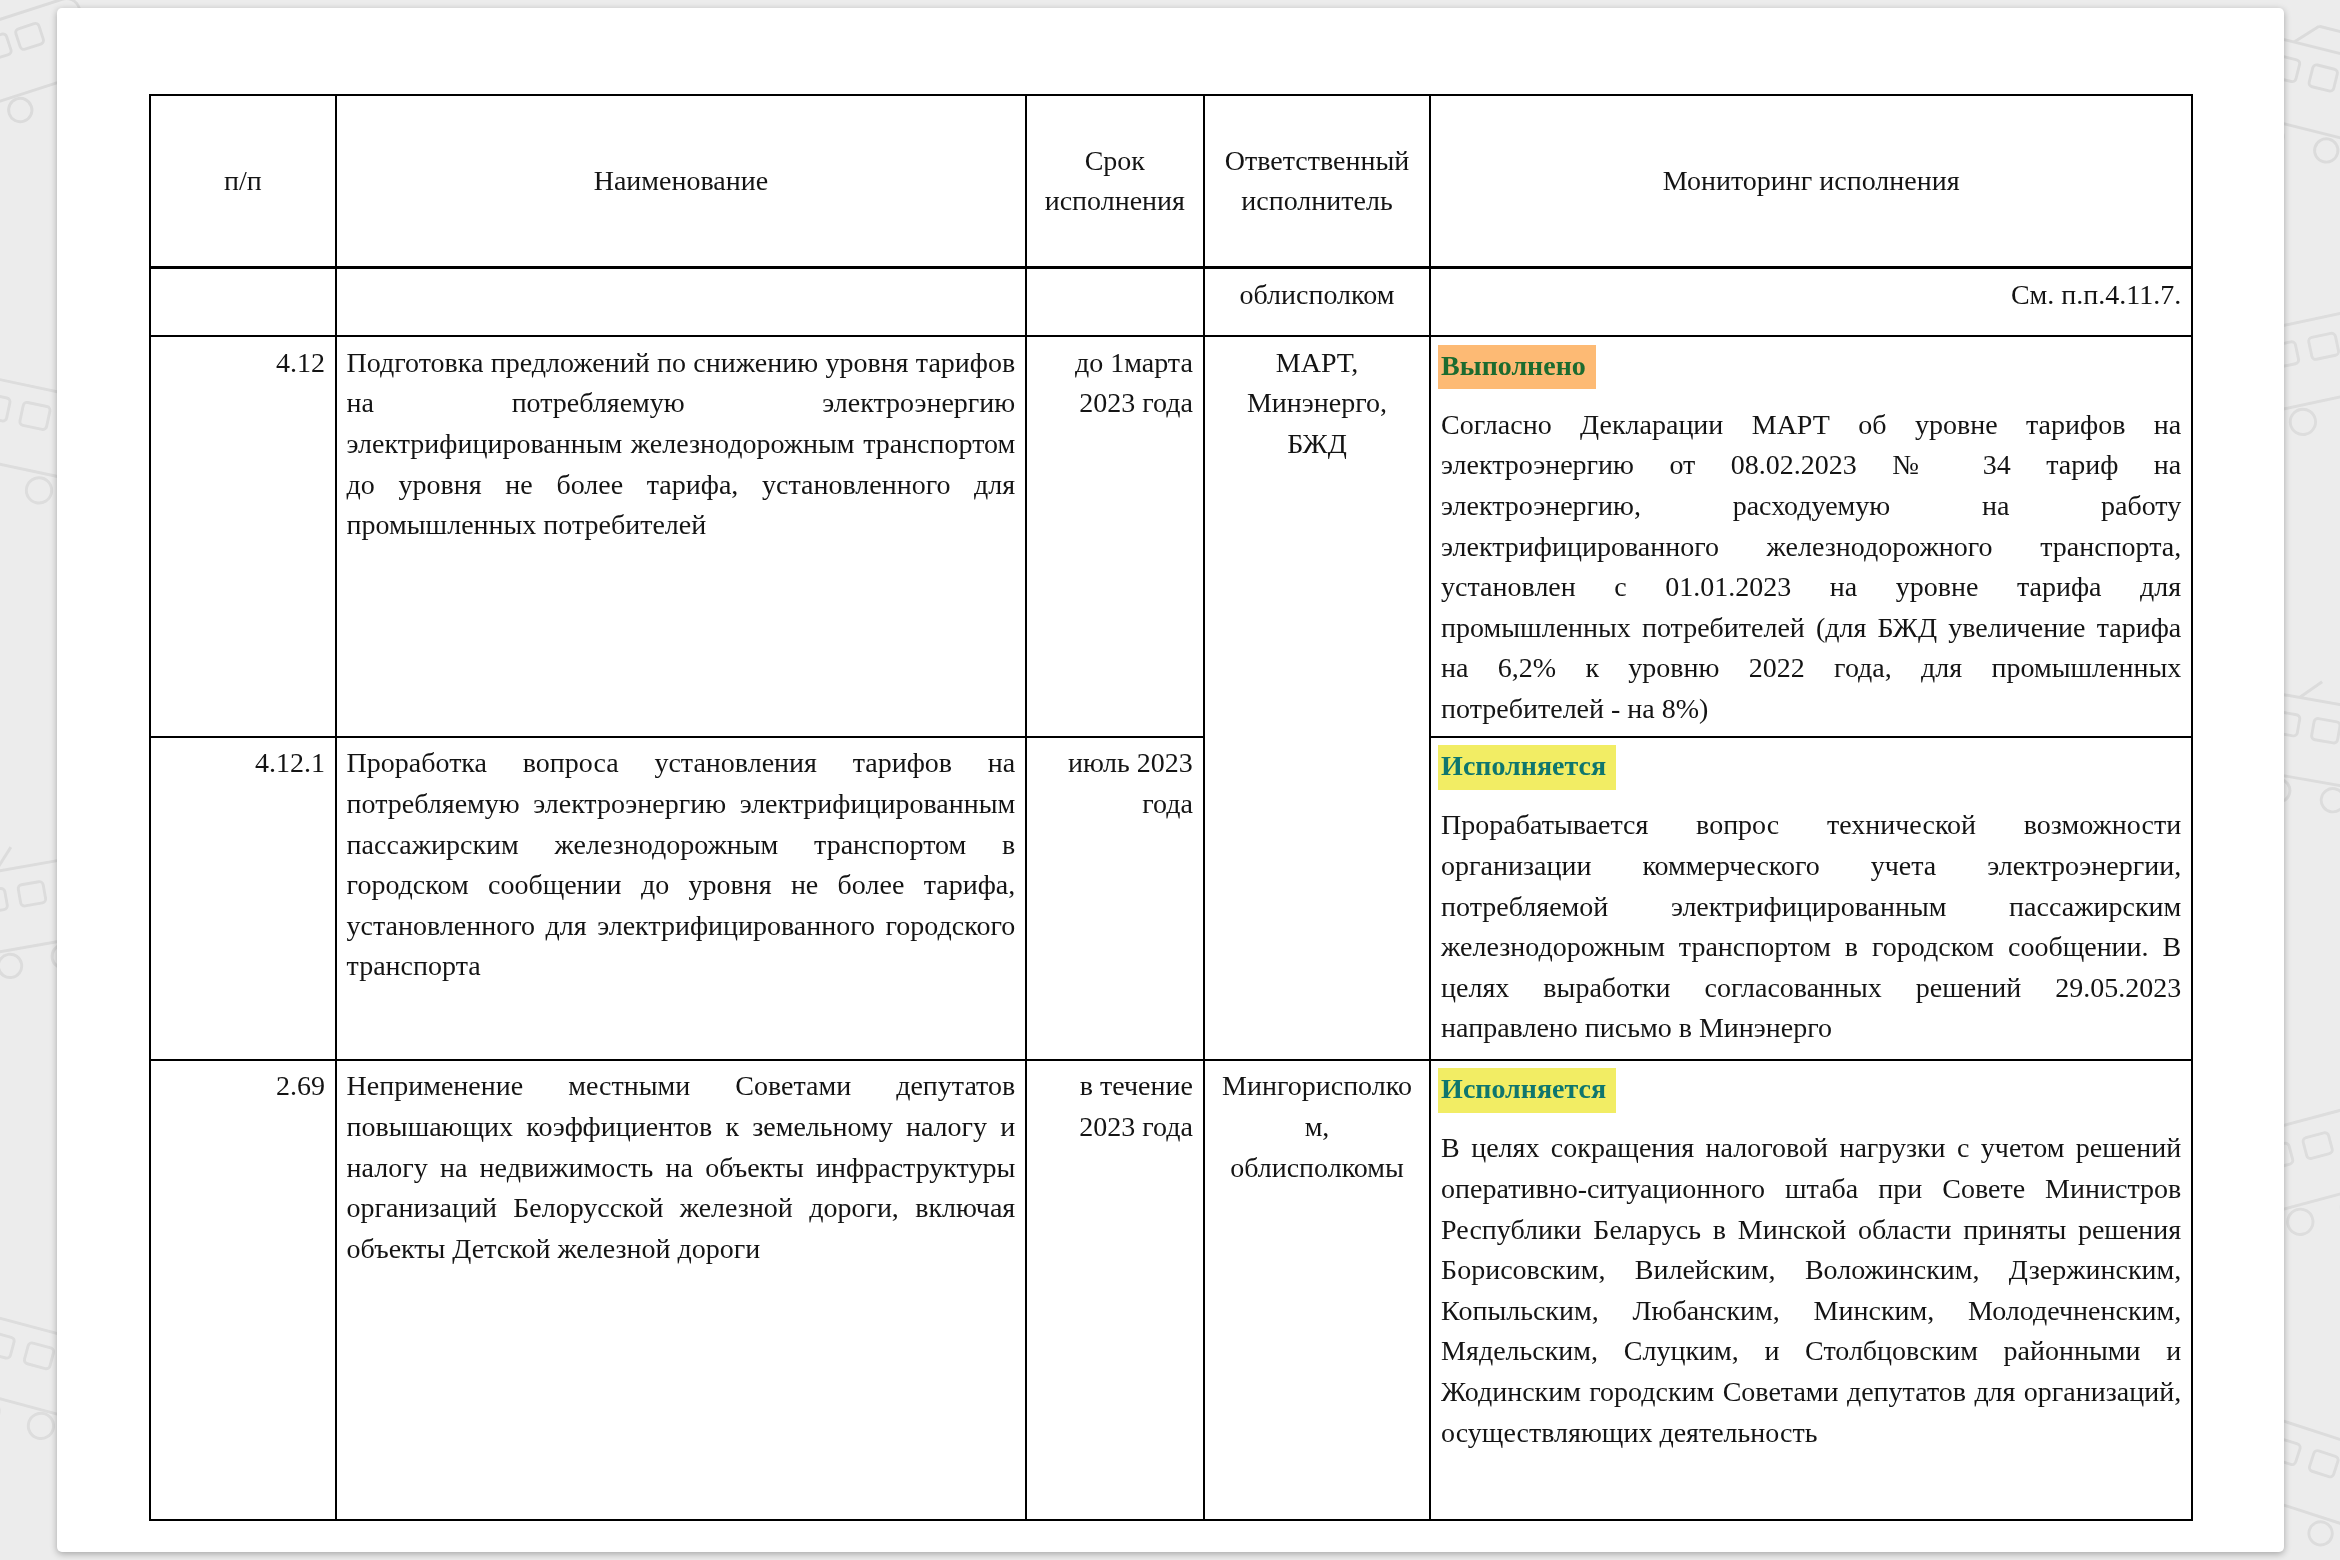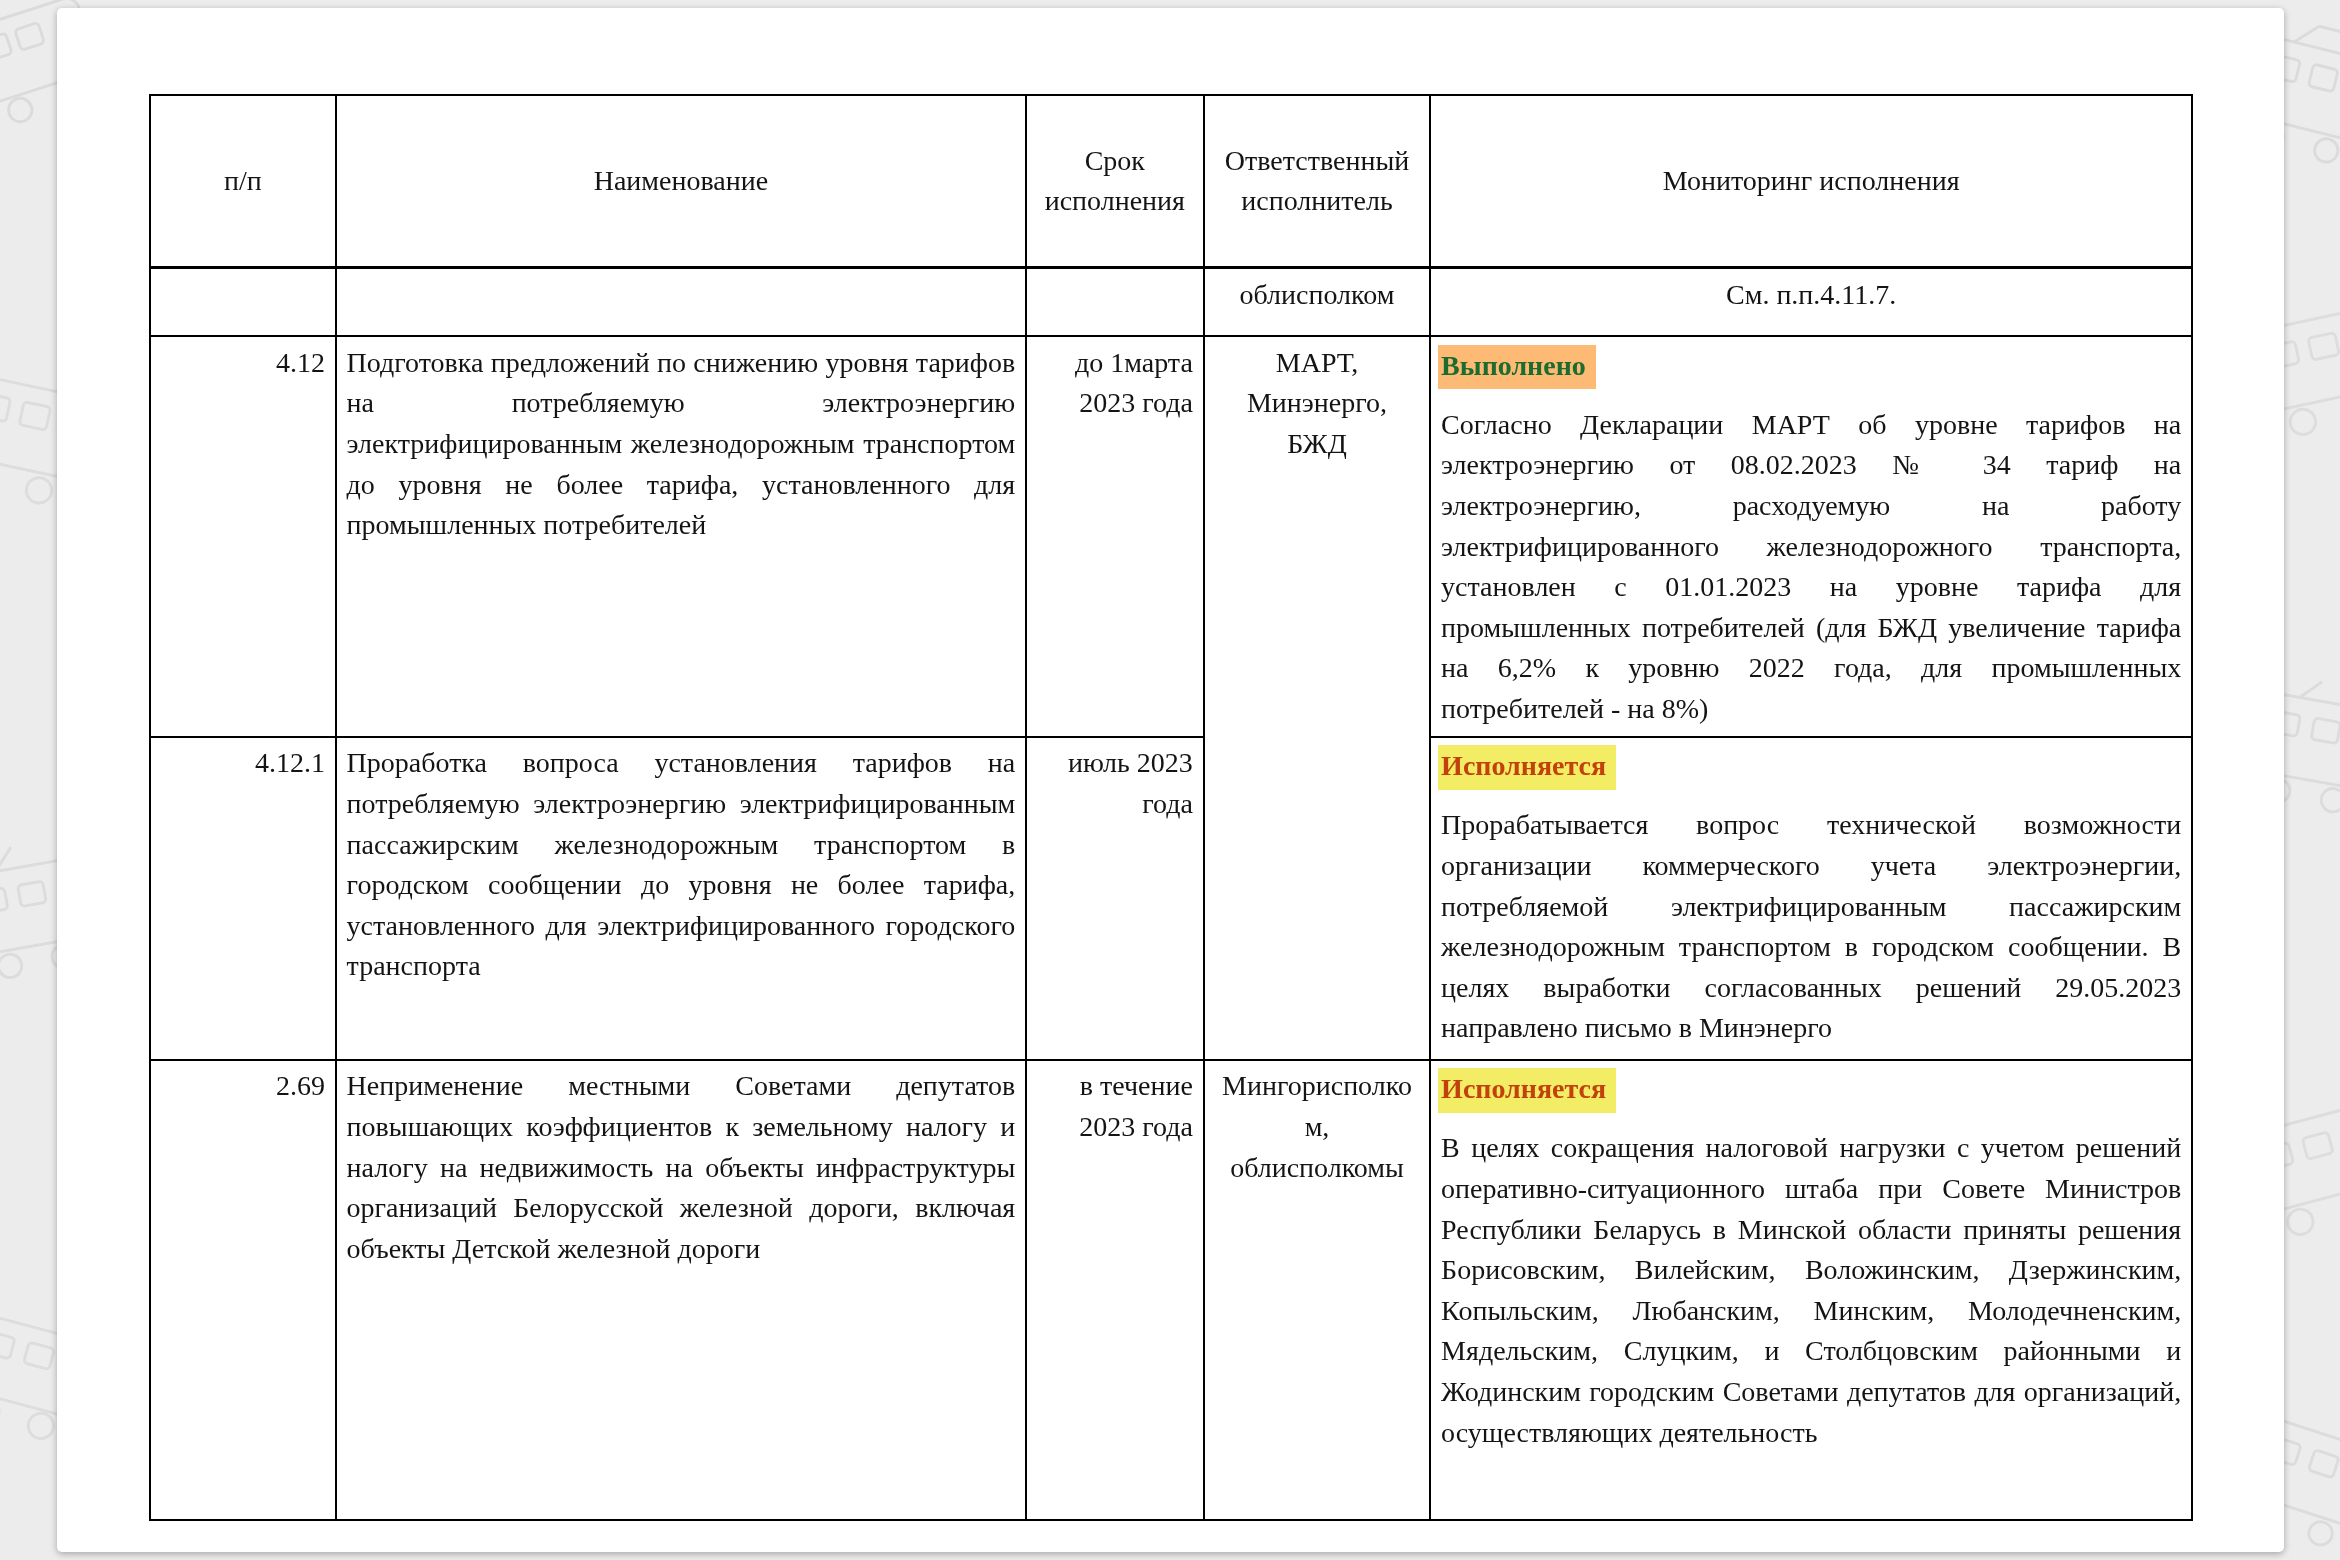--- a/index.html
+++ b/index.html
@@ -56,21 +56,21 @@
   td.c-exec{text-align:center;overflow-wrap:break-word;margin-left:40px;}
   td.c-mon{text-align:justify;padding:5.9px 11.7px;}
   .mon-text{margin:15.6px 0 0 0;}
   .status-badge{
     display:inline-block;
     font-weight:bold;
     padding:1px 9.8px 2.9px 2.9px;
     margin:2px 0 0 -2.9px;
   }
   .status-done{background:#fdba74;color:#1c6b2f;}
-  .status-progress{background:#f2ed64;color:#c2410c;}
+  .status-progress{background:#f2ed64;color:#0f766e;}
 </style>
 </head>
 <body>
 
 <div class="doodle" style="left:-37px;top:-19.5px;transform:rotate(-18deg);">
   <svg width="146" height="166" viewBox="0 0 150 170" fill="none" stroke="#d6d6d6" stroke-width="3">
     <rect x="15" y="30" width="120" height="80" rx="14"></rect>
       <rect x="30" y="45" width="25" height="22" rx="4"></rect>
     <rect x="65" y="45" width="25" height="22" rx="4"></rect>
       <circle cx="45" cy="125" r="12"></circle>
@@ -173,21 +173,21 @@
         <th>Мониторинг исполнения</th>
       </tr>
     </thead>
     <tbody>
 
       <tr style="height:68px;">
         <td class="c-num"></td>
         <td class="c-name"></td>
         <td class="c-term"></td>
         <td class="c-exec">облисполком</td>
-        <td class="c-mon" style="text-align:center;">См. п.п.4.11.7.</td>
+        <td class="c-mon" style="text-align:right;">См. п.п.4.11.7.</td>
       </tr>
 
       <tr style="height:384px;">
         <td class="c-num">4.12</td>
         <td class="c-name">Подготовка предложений по снижению уровня тарифов на потребляемую электроэнергию электрифицированным железнодорожным транспортом до уровня не более тарифа, установленного для промышленных потребителей</td>
         <td class="c-term">до 1марта 2023 года</td>
         <td class="c-exec" rowspan="2">МАРТ, Минэнерго, БЖД</td>
         <td class="c-mon">
           <span class="status-badge status-done">Выполнено</span>
           <div class="mon-text">Согласно Декларации МАРТ об уровне тарифов на электроэнергию от 08.02.2023 № 34 тариф на электроэнергию, расходуемую на работу электрифицированного железнодорожного транспорта, установлен с 01.01.2023 на уровне тарифа для промышленных потребителей (для БЖД увеличение тарифа на 6,2% к уровню 2022 года, для промышленных потребителей - на 8%)</div>

